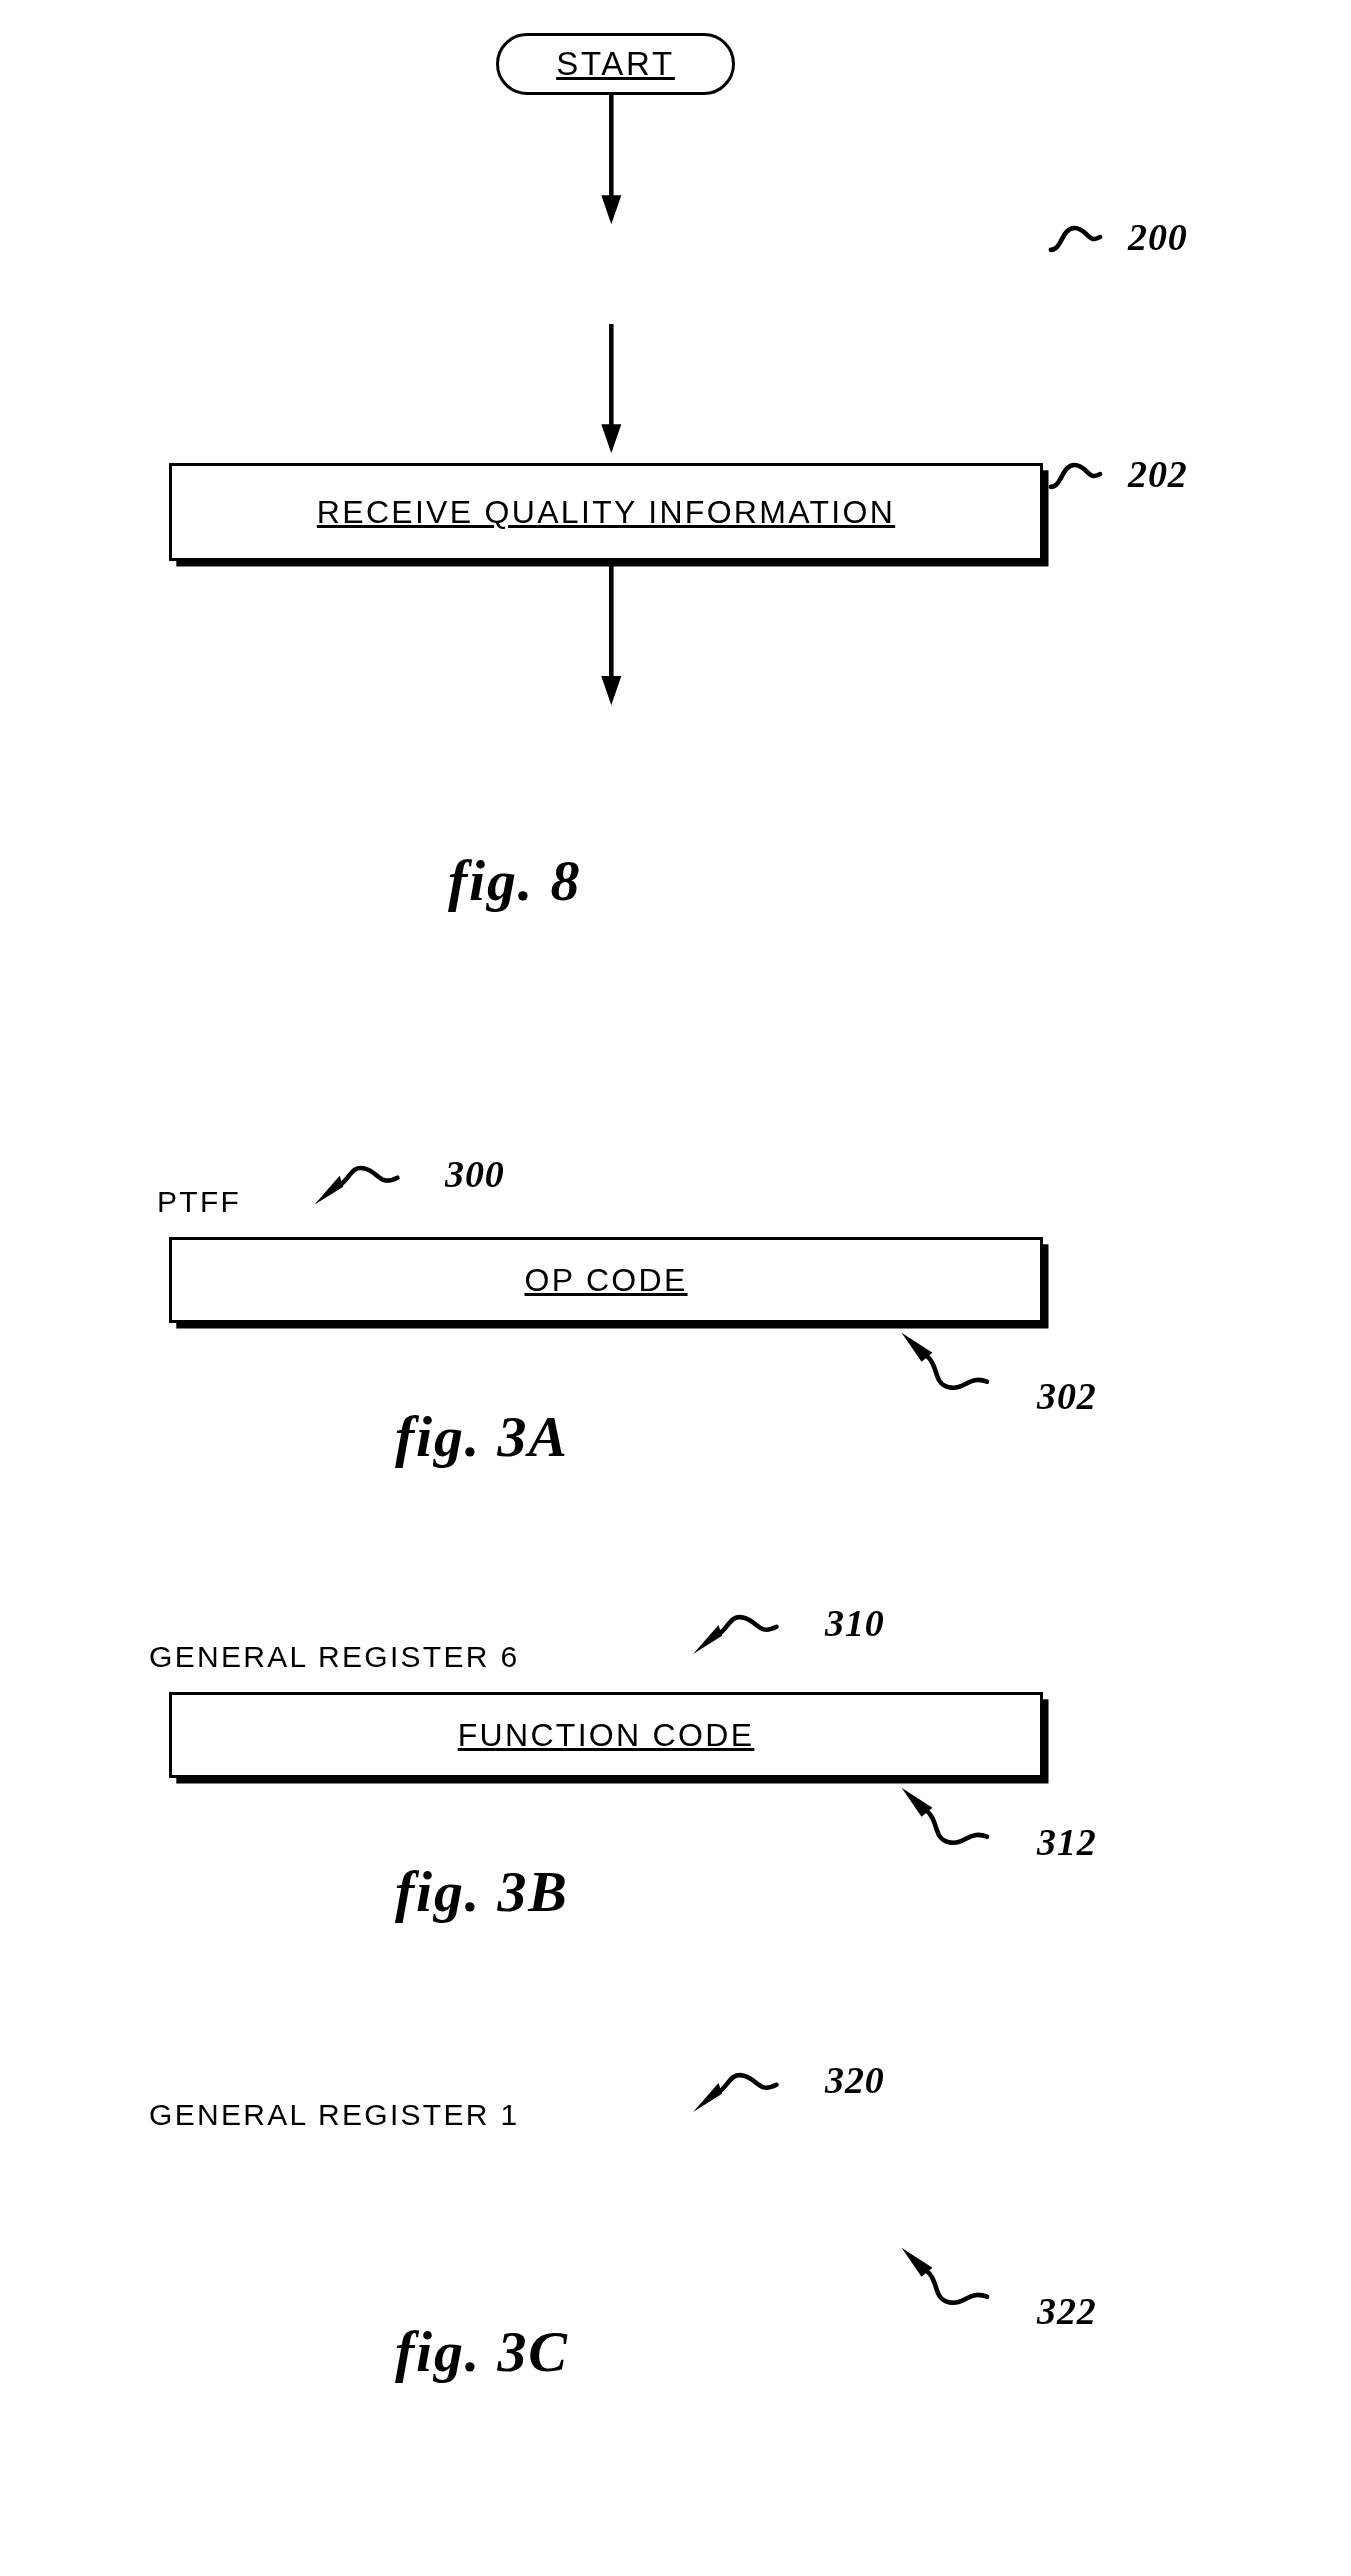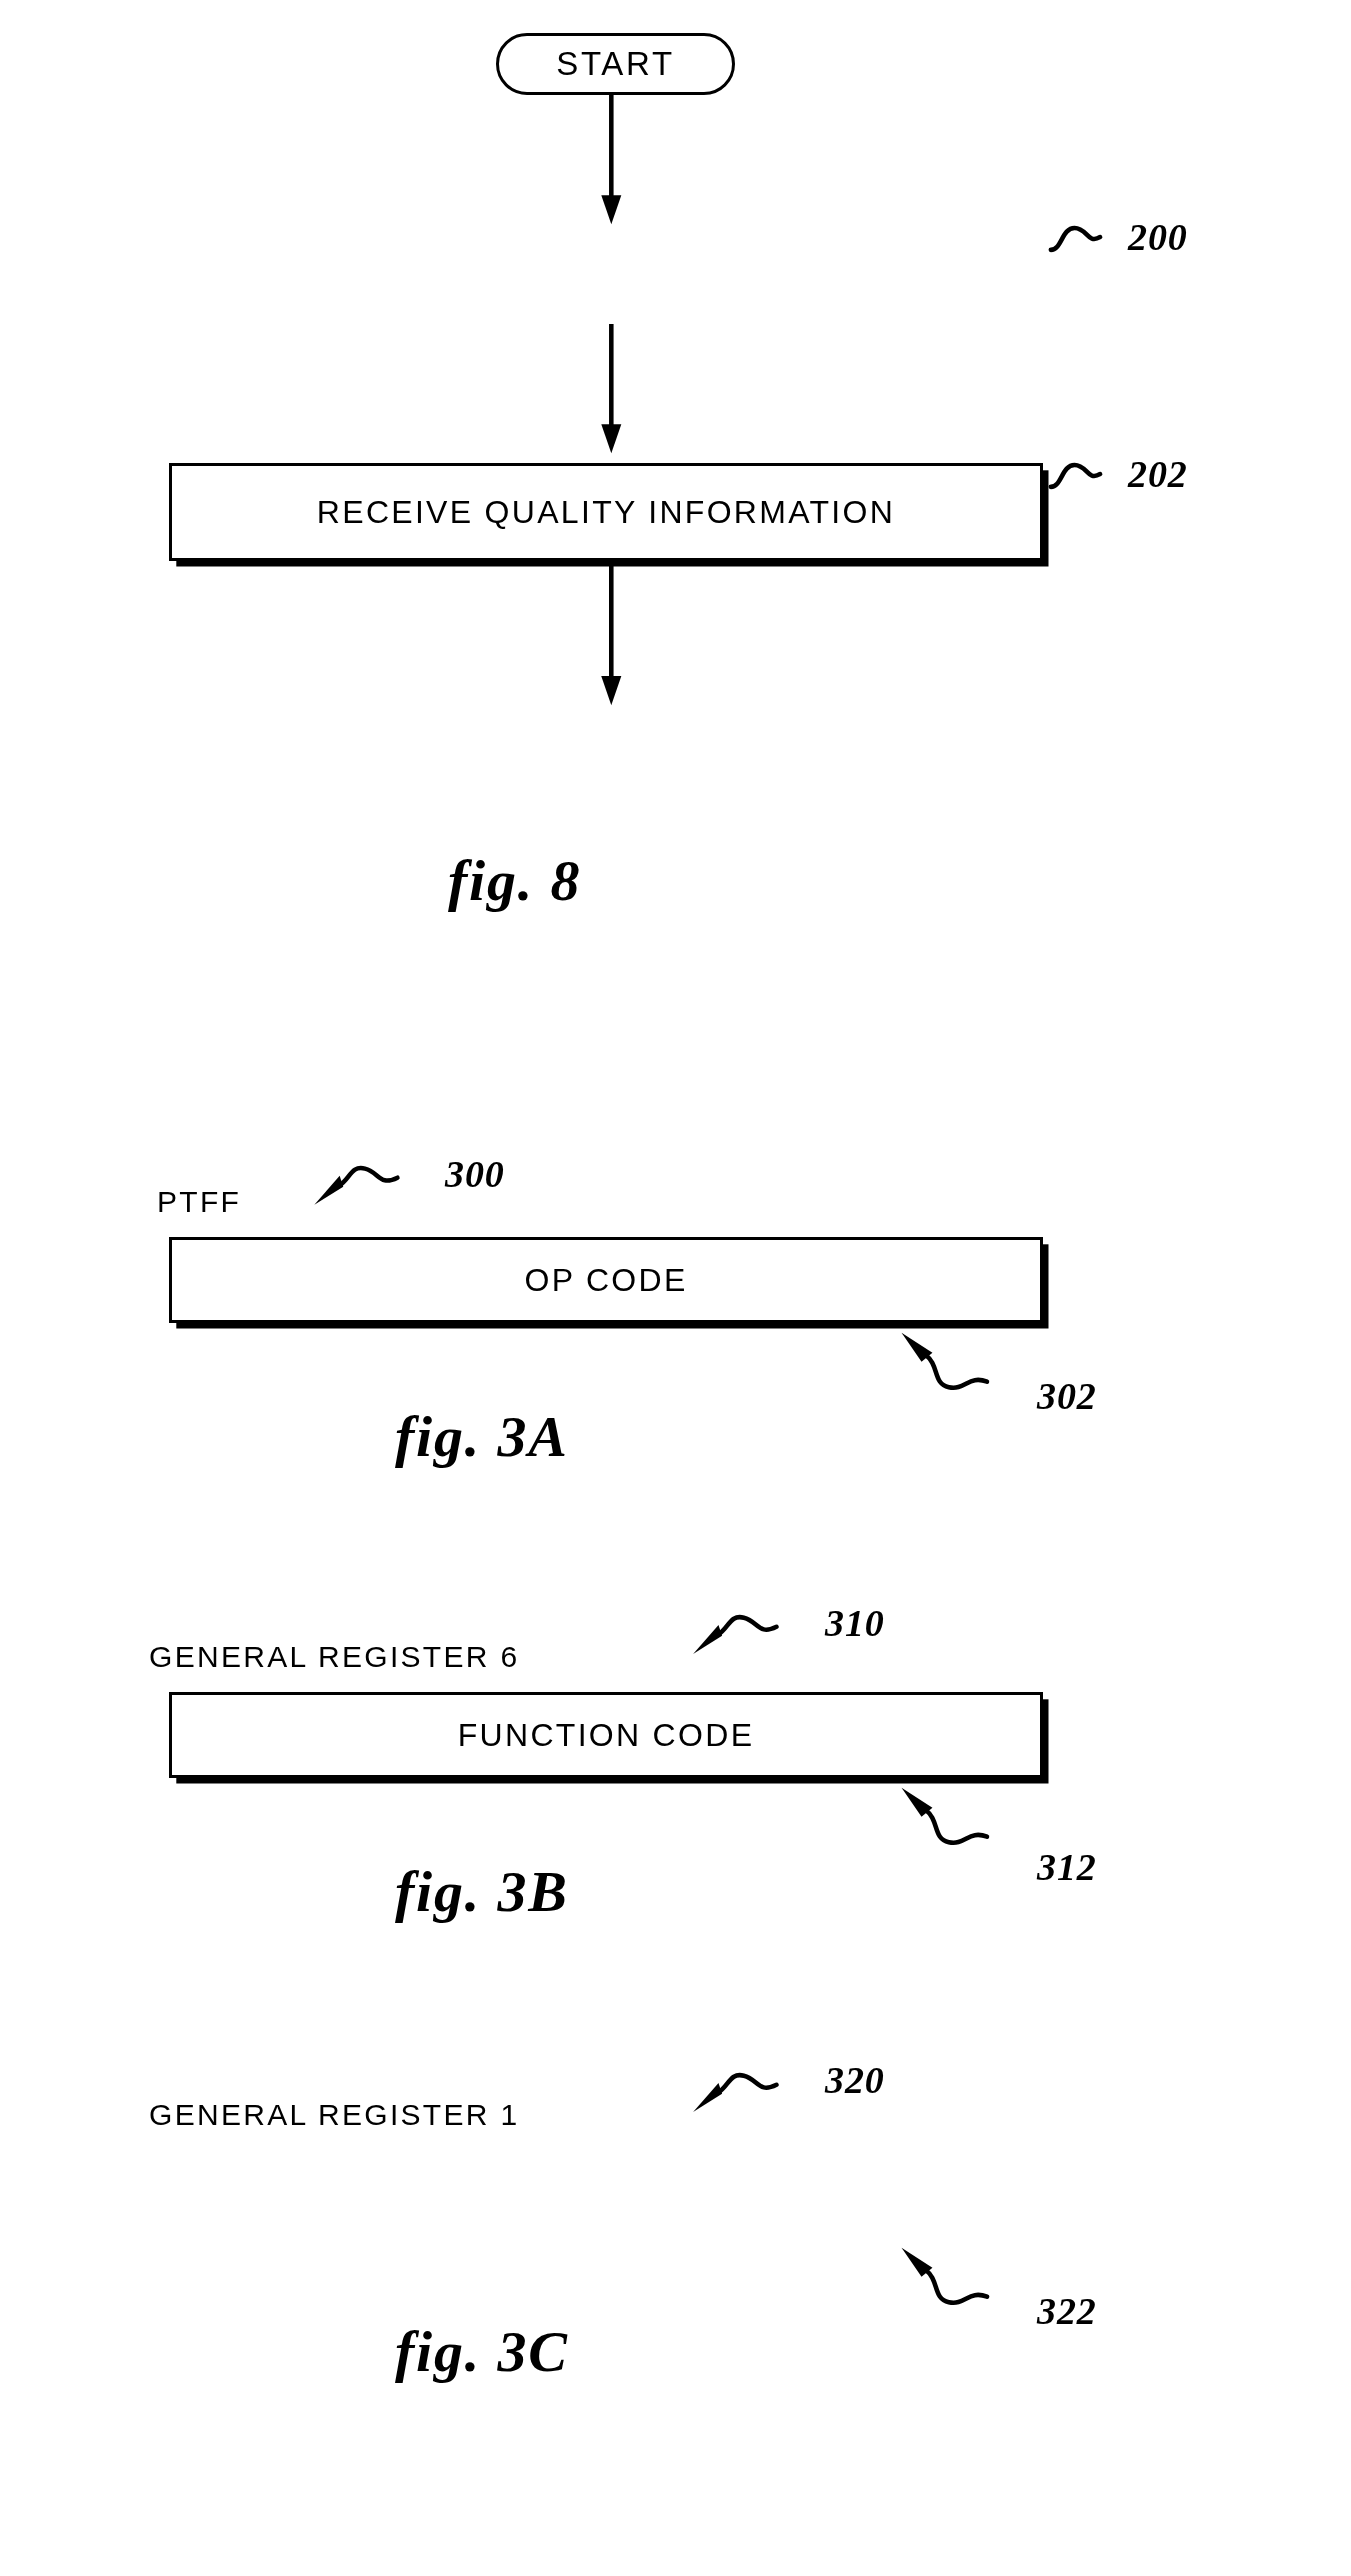--- a/index.html
+++ b/index.html
@@ -24,20 +24,21 @@
     background: #fff;
     display: flex;
     align-items: center;
     justify-content: center;
     box-shadow: 6.4px 6.4px 0 -0.9px #000;
   }
   .box-label {
     font-size: 32px;
     letter-spacing: 2.3px;
     white-space: nowrap;
+    text-decoration: underline;
   }
   .stadium {
     box-sizing: border-box;
     border: 3.6px solid #000;
     background: #fff;
     border-radius: 46px;
     display: flex;
     align-items: center;
     justify-content: center;
   }
@@ -153,21 +154,21 @@
   <div class="ref-num abs" style="left:825px;top:16.4px;">310</div>
 
   <div class="box abs" style="left:169px;top:107px;width:874px;height:86px;">
     <span class="box-label">FUNCTION CODE</span>
   </div>
 
   <svg class="abs" style="left:896px;top:199px;width:182px;height:100px;" viewBox="0 0 200 110">
     <polygon points="6,4 40,26 28,36" fill="#000"></polygon>
     <path d="M32 28 C48 40 40 60 58 64 C76 68 80 50 100 58" stroke="#000" stroke-width="5" fill="none" stroke-linecap="round"></path>
   </svg>
-  <div class="ref-num abs" style="left:1037px;top:260px;">312</div>
+  <div class="ref-num abs" style="left:1037px;top:235px;">312</div>
 
   <div class="caption abs" style="left:395px;top:273px;">fig.  3B</div>
 </div>
 
 <div class="abs" style="left:0;top:2045px;width:1352px;height:410px;">
 
   <div class="field-label abs" style="left:149px;top:53px;">GENERAL  REGISTER  1</div>
 
   <svg class="abs" style="left:689px;top:18px;width:155px;height:58px;" viewBox="0 0 170 64">
     <polygon points="4,54 36,34 32,22" fill="#000"></polygon>

